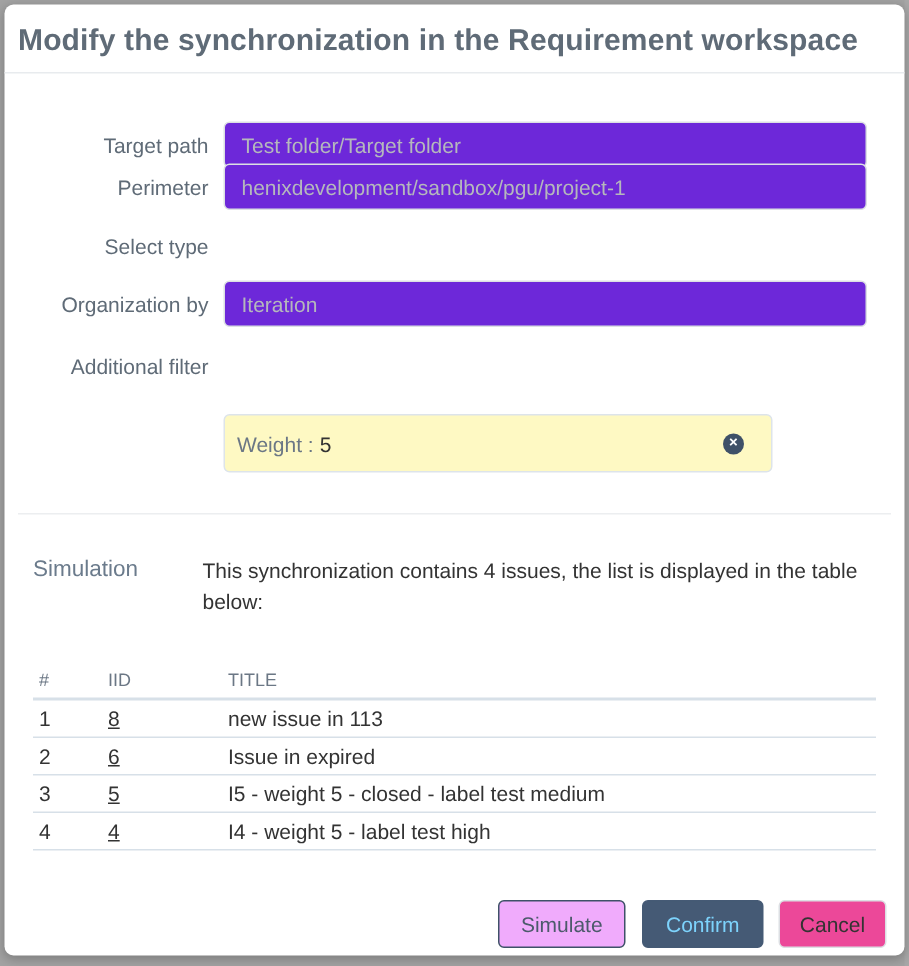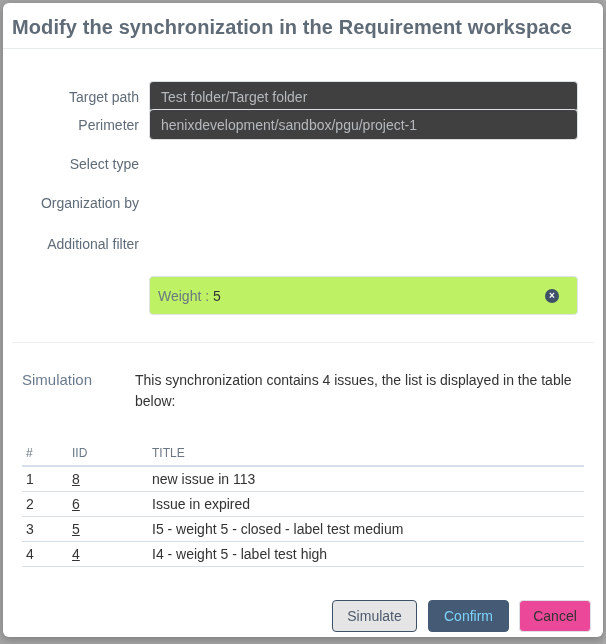--- a/index.html
+++ b/index.html
@@ -29,40 +29,40 @@
     }
     .form-row {
       position: absolute; left: 0; width: 600px; height: 31px;
     }
     .form-label {
       position: absolute; right: 464px; top: 8px;
       font-size: 14px; color: #5f6b77; text-align: right; white-space: nowrap;
     }
     .field {
       position: absolute; left: 146px; top: 0; width: 429px; height: 31px;
-      border: 1px solid #dcdfe3; border-radius: 4px; background: #404040;
+      border: 1px solid #dcdfe3; border-radius: 4px; background: #6d28d9;
       padding: 7px 11px; font-size: 14px; color: #b5b8bc; white-space: nowrap; overflow: hidden;
     }
     .add-filter {
       position: absolute; left: 146px; top: 0; width: 429px; height: 35px;
       border: 1px solid #dcdfe3; border-radius: 4px; background: #fff;
       display: flex; align-items: center; padding-left: 10px; cursor: pointer;
     }
     .plus-icon {
       width: 14px; height: 14px; position: relative; margin-right: 12px;
     }
     .plus-icon::before, .plus-icon::after {
       content: ""; position: absolute; background: #4c5a6b;
     }
     .plus-icon::before { left: 6px; top: 0; width: 1.5px; height: 14px; }
     .plus-icon::after { left: 0; top: 6px; width: 14px; height: 1.5px; }
     .add-filter-label { font-size: 14px; color: #4c5a6b; }
     .chip {
-      position: absolute; left: 146px; width: 429px; height: 39px;
-      border: 1px solid #dde4ea; border-radius: 4px; background: #bef264;
+      position: absolute; left: 146px; width: 366px; height: 39px;
+      border: 1px solid #dde4ea; border-radius: 4px; background: #fef9c3;
       display: flex; align-items: center; padding-left: 8px;
     }
     .chip-label { font-size: 14px; color: #6b7785; }
     .chip-value { font-size: 14px; color: #333; margin-left: 4px; }
     .clear-icon {
       position: absolute; right: 18px; top: 12px; width: 14px; height: 14px;
       border-radius: 50%; background: #3f5168; color: #fff;
       font-size: 10px; line-height: 14px; text-align: center; font-weight: bold; cursor: pointer;
     }
     .divider {
@@ -89,21 +89,21 @@
     .col-num { width: 30px; padding-left: 4px; }
     .col-iid { width: 100px; padding-left: 20px; }
     .sim-table td.col-num { text-align: left; }
     .iid-link { color: #333; text-decoration: underline; cursor: pointer; }
     .btn {
       position: absolute; top: 597px; height: 32px; border-radius: 4px; font-size: 14px;
       display: flex; align-items: center; justify-content: center; cursor: pointer;
       font-family: "Liberation Sans", sans-serif;
     }
     .btn-simulate {
-      left: 329px; width: 85px; border: 1px solid #3f5168; background: #e5e5e5; color: #4c5a6b;
+      left: 329px; width: 85px; border: 1px solid #3f5168; background: #f0abfc; color: #4c5a6b;
     }
     .btn-confirm {
       left: 425px; width: 81px; border: 1px solid #455a75; background: #455a75; color: #7dd3fc;
     }
     .btn-cancel {
       left: 516px; width: 72px; border: 1px solid #dcdfe3; background: #ec4899; color: #333;
     }
   </style>
 </head>
 <body>
@@ -122,20 +122,21 @@
   </div>
   <div class="form-row" style="top:106px;">
     <div class="form-label">Perimeter</div>
     <div class="field">henixdevelopment/sandbox/pgu/project-1</div>
   </div>
   <div class="form-row" style="top:145px;">
     <div class="form-label">Select type</div>
   </div>
   <div class="form-row" style="top:184px;">
     <div class="form-label">Organization by</div>
+    <div class="field">Iteration</div>
   </div>
 
   <div class="form-row" style="top:223px; height:35px;">
     <div class="form-label" style="top:10px;">Additional filter</div>
   </div>
 
   <div class="chip" style="top:273px;">
     <span class="chip-label">Weight :</span>
     <span class="chip-value">5</span>
     <span class="clear-icon">×</span>

